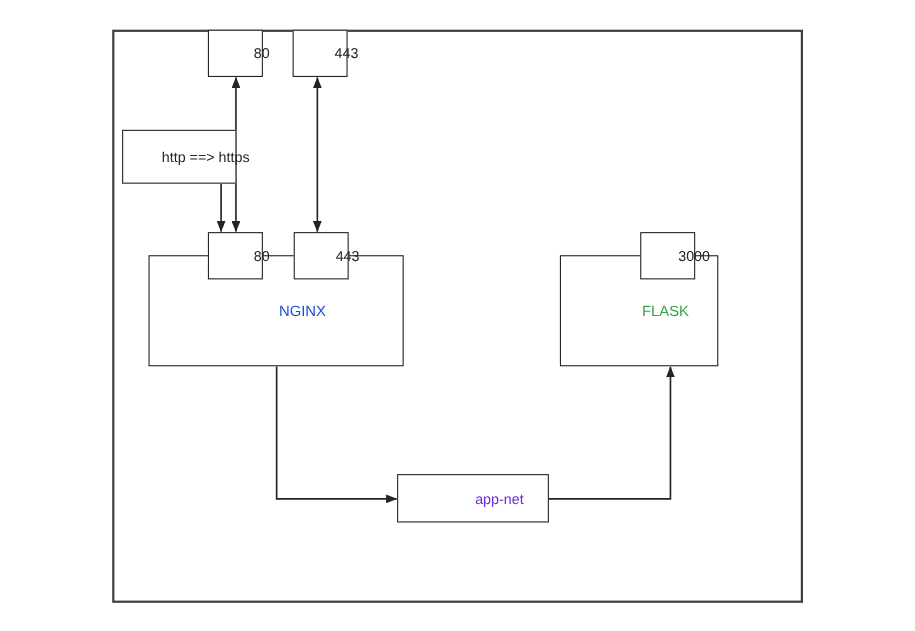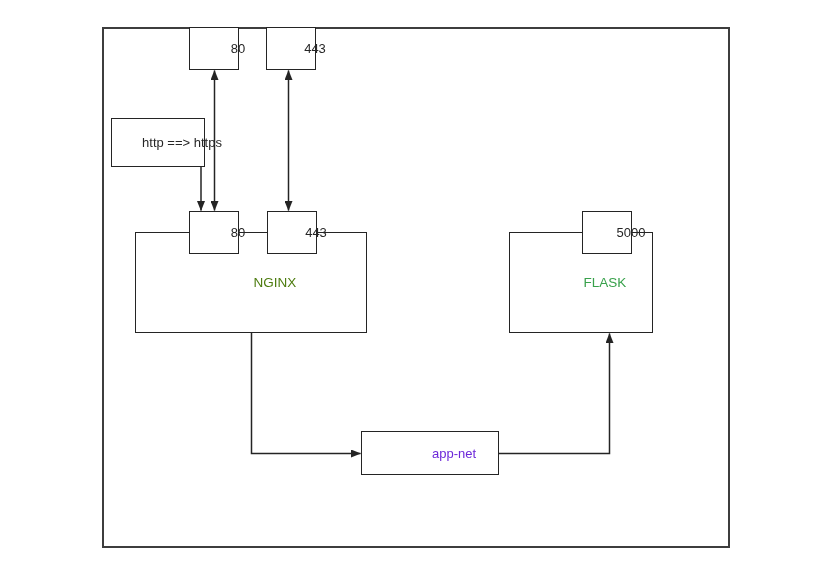--- a/index.html
+++ b/index.html
@@ -46,21 +46,21 @@
     color: #262626;
     white-space: nowrap;
     padding-left: 48px;
   }
   .node .big-label {
     font-size: 13.5px;
   }
   
   .n-top80   { left: 189px; top: 27px;  width: 45px;  height: 43px; }
   .n-top443  { left: 266px; top: 27px;  width: 45px;  height: 43px; }
-  .n-note    { left: 111px; top: 118px; width: 94px;  height: 49px; }
+  .n-note    { left: 111px; top: 118px; width: 104px;  height: 49px; }
   .n-nginx   { left: 135px; top: 232px; width: 232px; height: 101px; }
   .n-flask   { left: 509px; top: 232px; width: 144px; height: 101px; }
   .n-ng80    { left: 189px; top: 211px; width: 45px;  height: 43px; }
   .n-ng443   { left: 267px; top: 211px; width: 45px;  height: 43px; }
   .n-5000    { left: 582px; top: 211px; width: 45px;  height: 43px; }
   .n-appnet  { left: 361px; top: 431px; width: 138px; height: 44px; }
   path.edge {
     fill: none;
     stroke: #242424;
     stroke-width: 1.5;
@@ -83,21 +83,21 @@
       </marker>
     </defs>
     <path class="edge" d="M214.5 70.5 L214.5 210.5" marker-start="url(#ah-start)" marker-end="url(#ah-end)"></path>
     <path class="edge" d="M288.5 70.5 L288.5 210.5" marker-start="url(#ah-start)" marker-end="url(#ah-end)"></path>
     <path class="edge" d="M201 167 L201 210.5" marker-end="url(#ah-end)"></path>
     <path class="edge" d="M251.5 333 L251.5 453.5 L360.5 453.5" marker-end="url(#ah-end)"></path>
     <path class="edge" d="M499 453.5 L609.5 453.5 L609.5 333.5" marker-end="url(#ah-end)"></path>
   </svg>
 
   <div class="node n-nginx">
-    <span class="big-label" style="color: #4d7c0f;">NGINX</span>
+    <span class="big-label" style="color: #1d4ed8;">NGINX</span>
   </div>
 
   <div class="node n-flask">
     <span class="big-label" style="color: rgb(56, 161, 75);">FLASK</span>
   </div>
 
   <div class="node n-appnet">
     <span style="color: #6d28d9;">app-net</span>
   </div>
 
@@ -112,16 +112,16 @@
     <span>http ==&gt; https</span>
   </div>
 
   <div class="node n-ng80">
     <span>80</span>
   </div>
   <div class="node n-ng443">
     <span>443</span>
   </div>
   <div class="node n-5000">
-    <span>5000</span>
+    <span>3000</span>
   </div>
 
 </div>
 
 </body></html>

